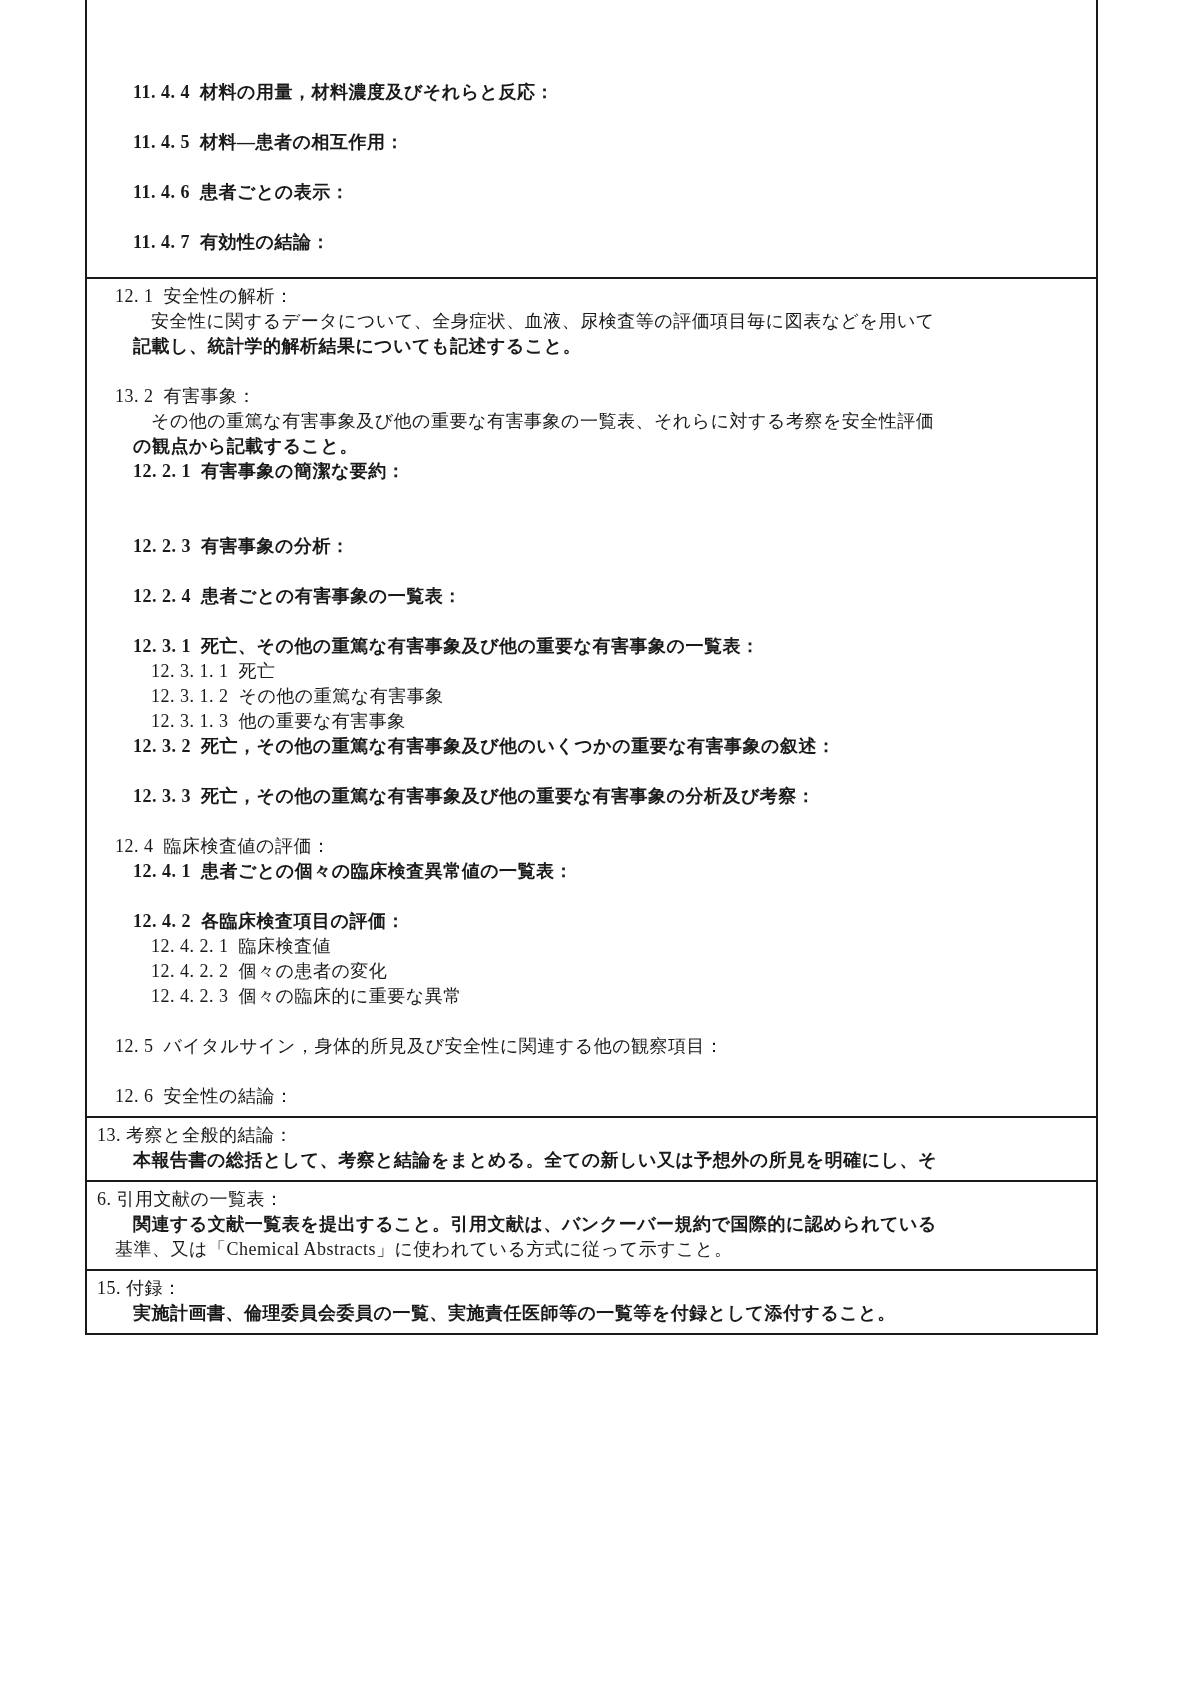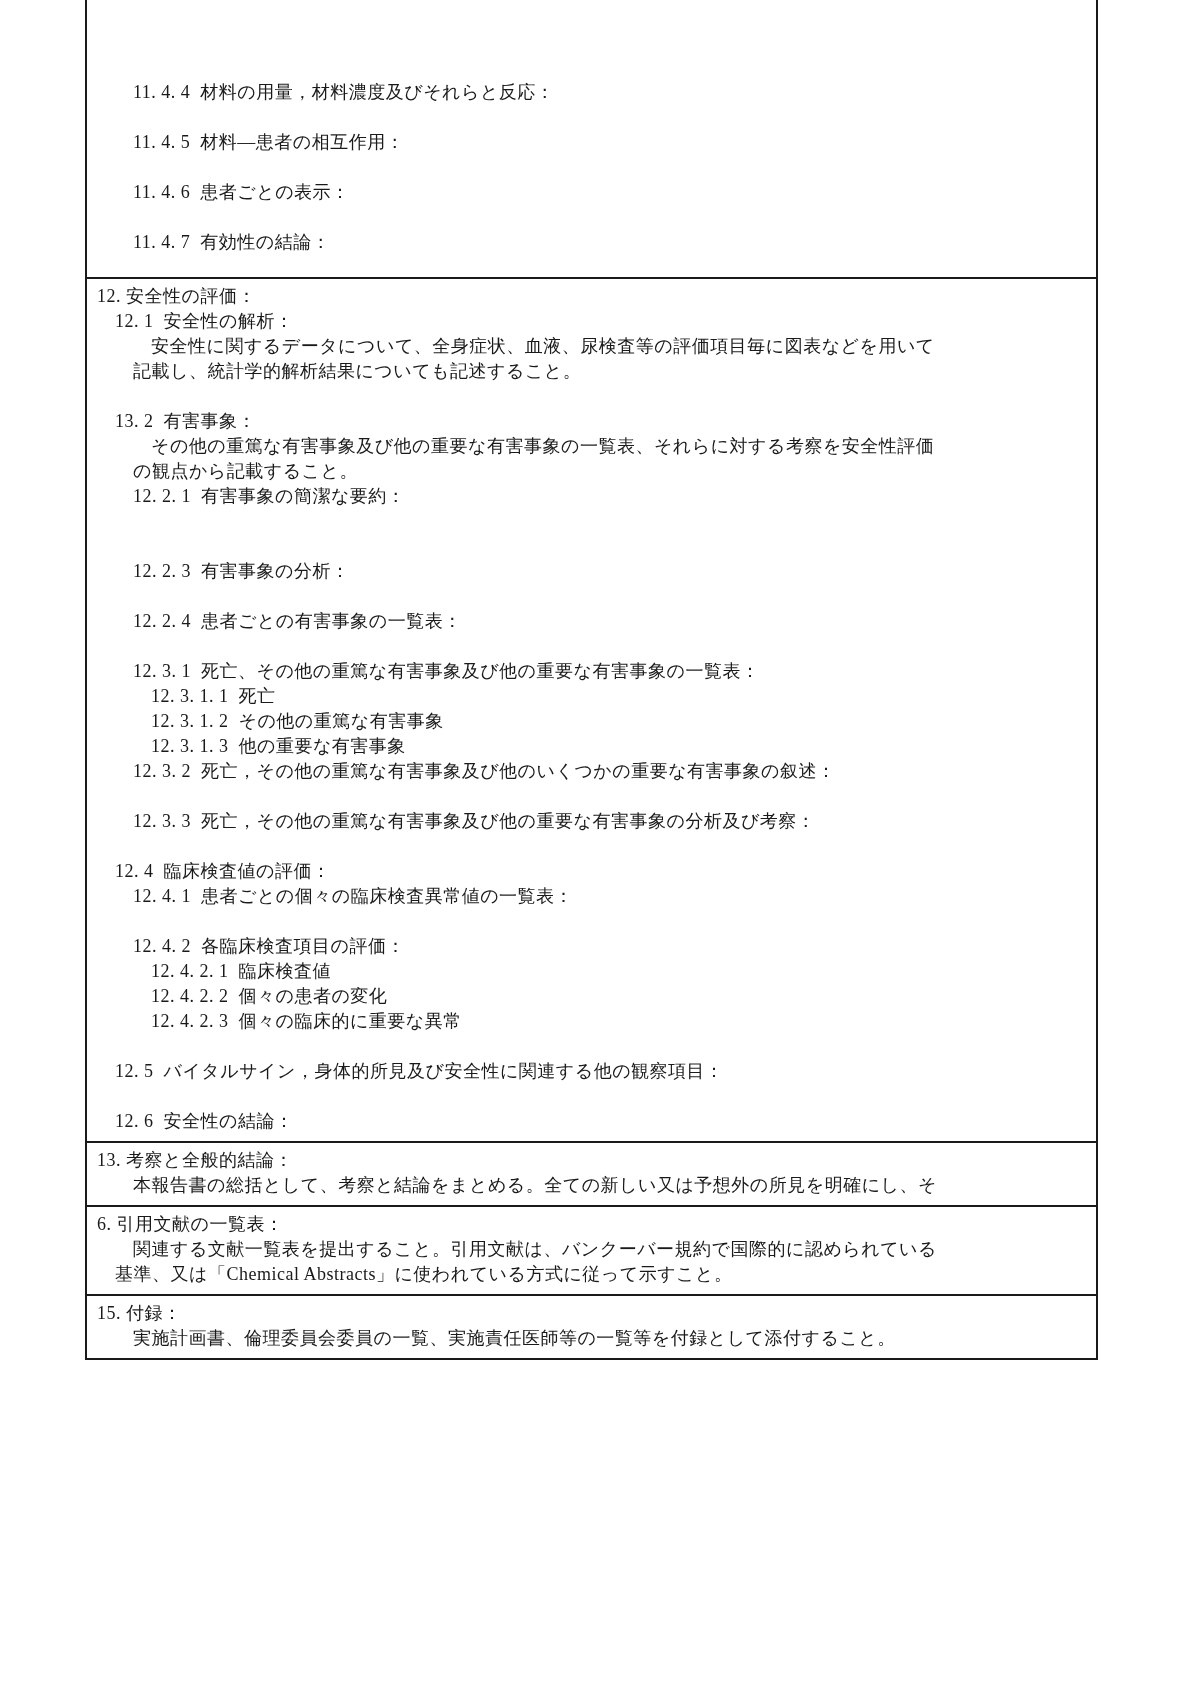--- a/index.html
+++ b/index.html
@@ -41,39 +41,38 @@
   }
   .line {
     font-size: 18px;
     line-height: 25px;
     white-space: pre;
     letter-spacing: 0.5px;
   }
   .blank { }
   .ind-0 { padding-left: 4px; }
   .ind-1 { padding-left: 22px; }
-  .ind-2 { padding-left: 40px; }
+  .ind-2 { padding-left: 40px; font-weight: bold; }
   .ind-3 { padding-left: 58px; }
 </style>
 </head>
 <body style="background: rgb(255, 255, 255); color: rgb(26, 26, 26);">
 
 <div class="page">
   <div class="content">
       <div class="box no-top">
         <div class="line ind-2">11. 4. 4  材料の用量，材料濃度及びそれらと反応：</div>
         <div class="line ind-0 blank">&nbsp;</div>
         <div class="line ind-2">11. 4. 5  材料―患者の相互作用：</div>
         <div class="line ind-0 blank">&nbsp;</div>
         <div class="line ind-2">11. 4. 6  患者ごとの表示：</div>
         <div class="line ind-0 blank">&nbsp;</div>
         <div class="line ind-2">11. 4. 7  有効性の結論：</div>
       </div>
       <div class="box">
-        <div class="line ind-0">12. 安全性の評価：</div>
         <div class="line ind-1">12. 1  安全性の解析：</div>
         <div class="line ind-3">安全性に関するデータについて、全身症状、血液、尿検査等の評価項目毎に図表などを用いて</div>
         <div class="line ind-2">記載し、統計学的解析結果についても記述すること。</div>
         <div class="line ind-0 blank">&nbsp;</div>
         <div class="line ind-1">13. 2  有害事象：</div>
         <div class="line ind-3">その他の重篤な有害事象及び他の重要な有害事象の一覧表、それらに対する考察を安全性評価</div>
         <div class="line ind-2">の観点から記載すること。</div>
         <div class="line ind-2">12. 2. 1  有害事象の簡潔な要約：</div>
         <div class="line ind-0 blank">&nbsp;</div>
         <div class="line ind-0 blank">&nbsp;</div>

